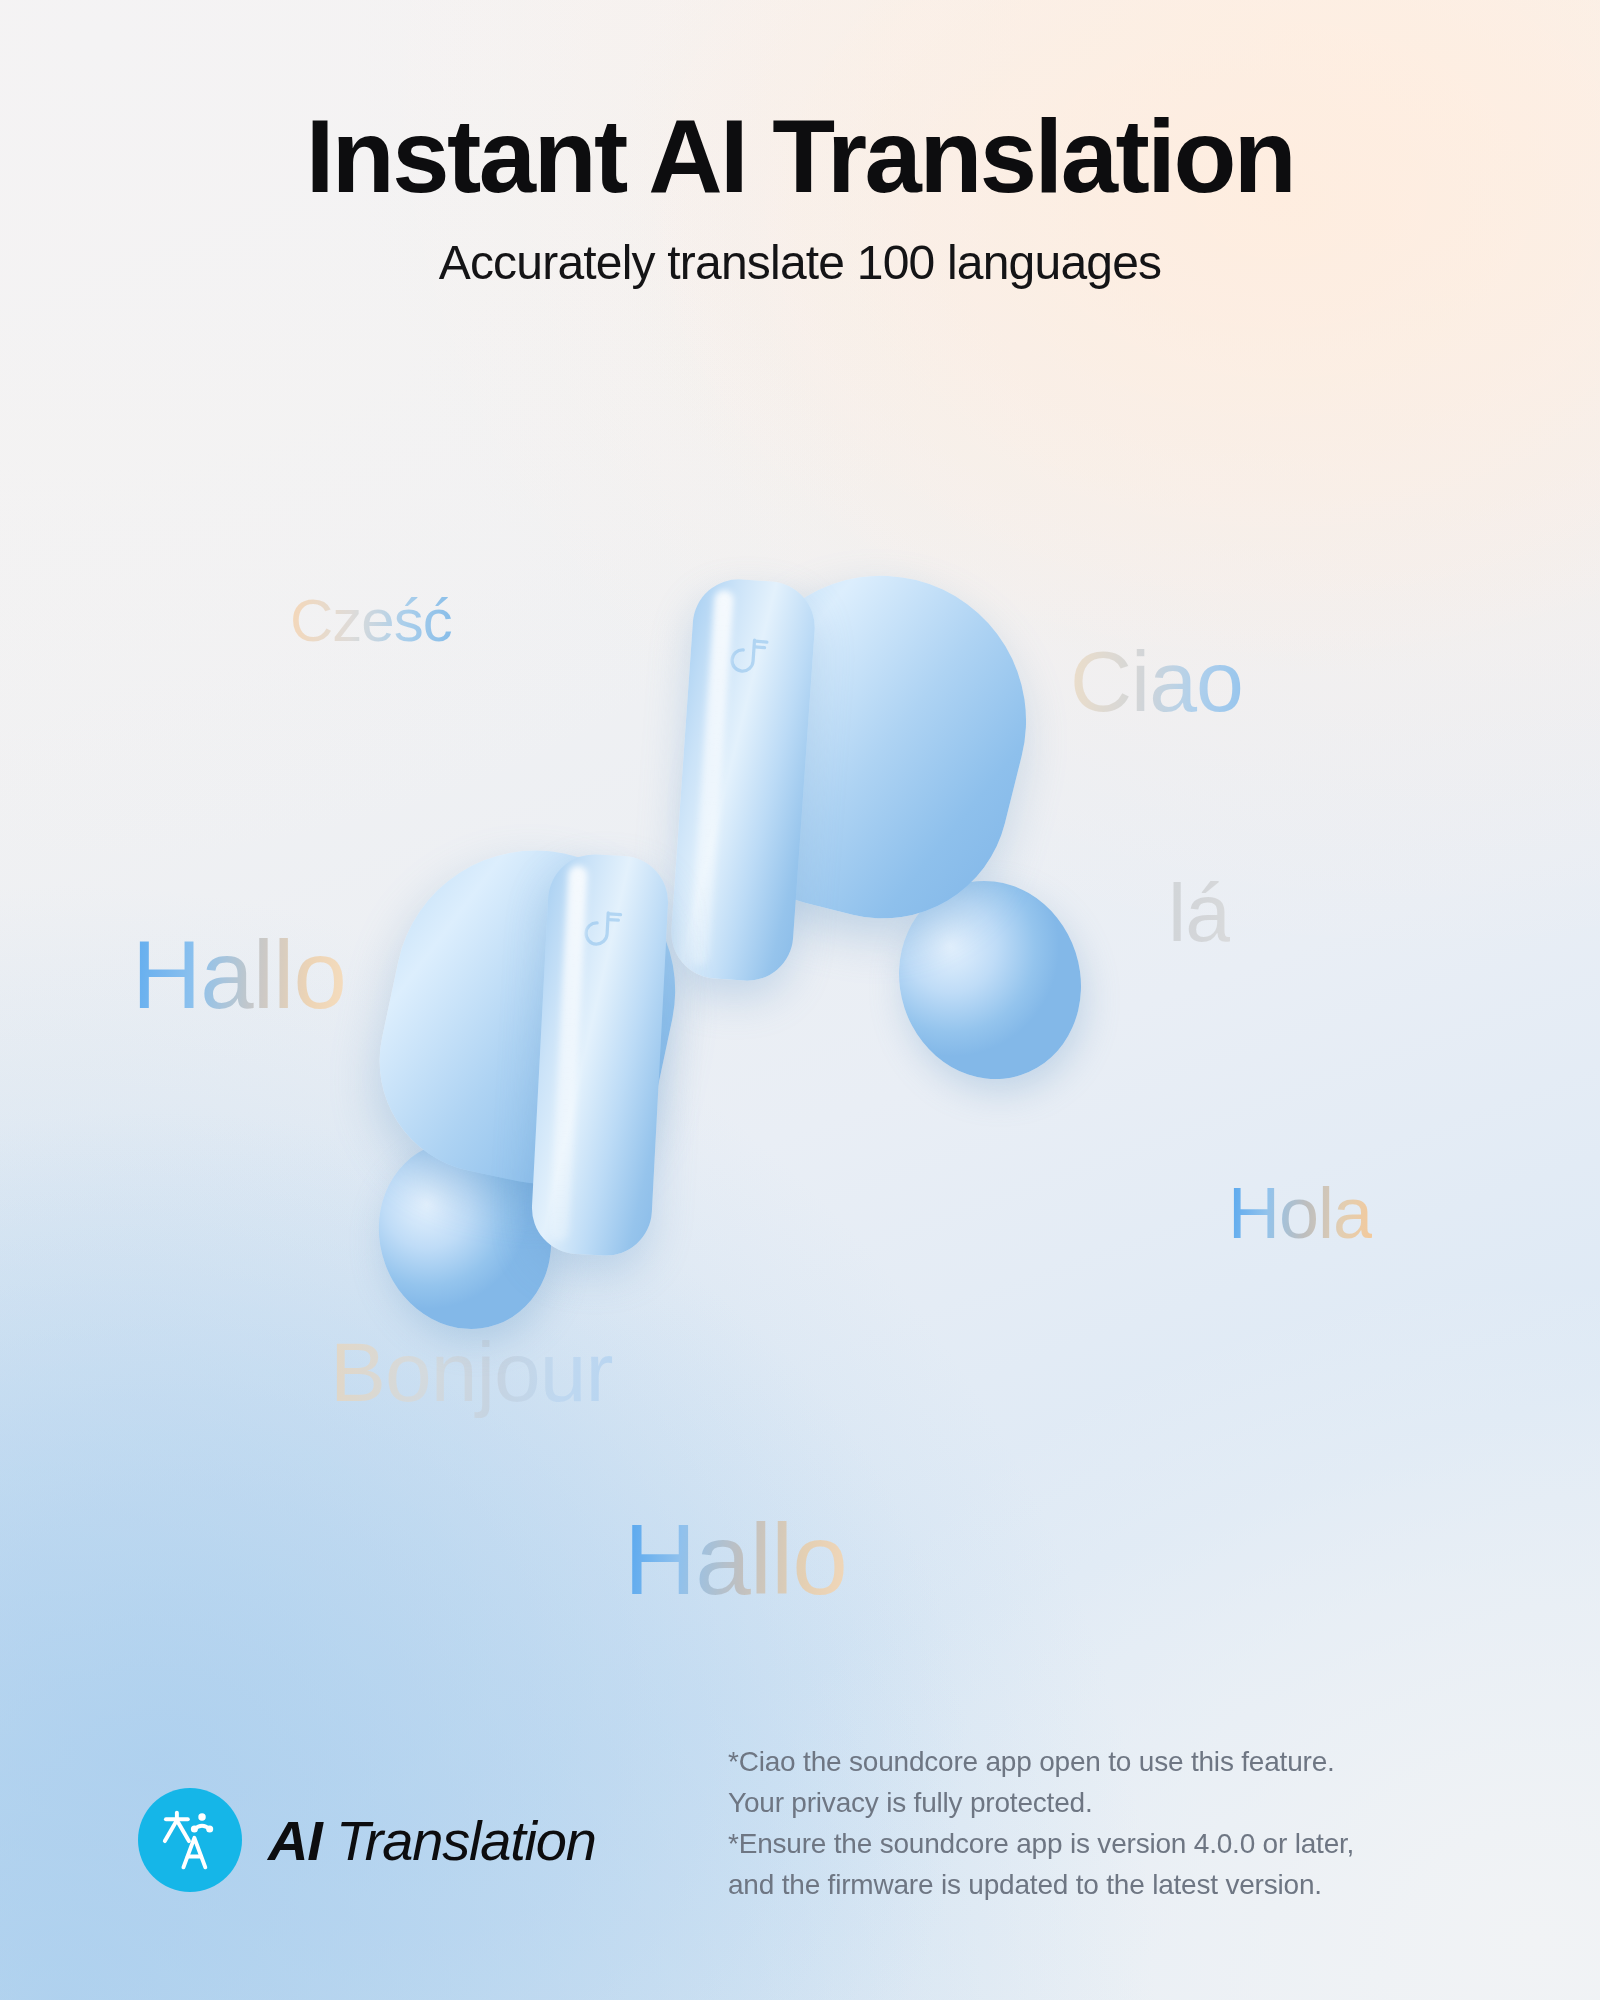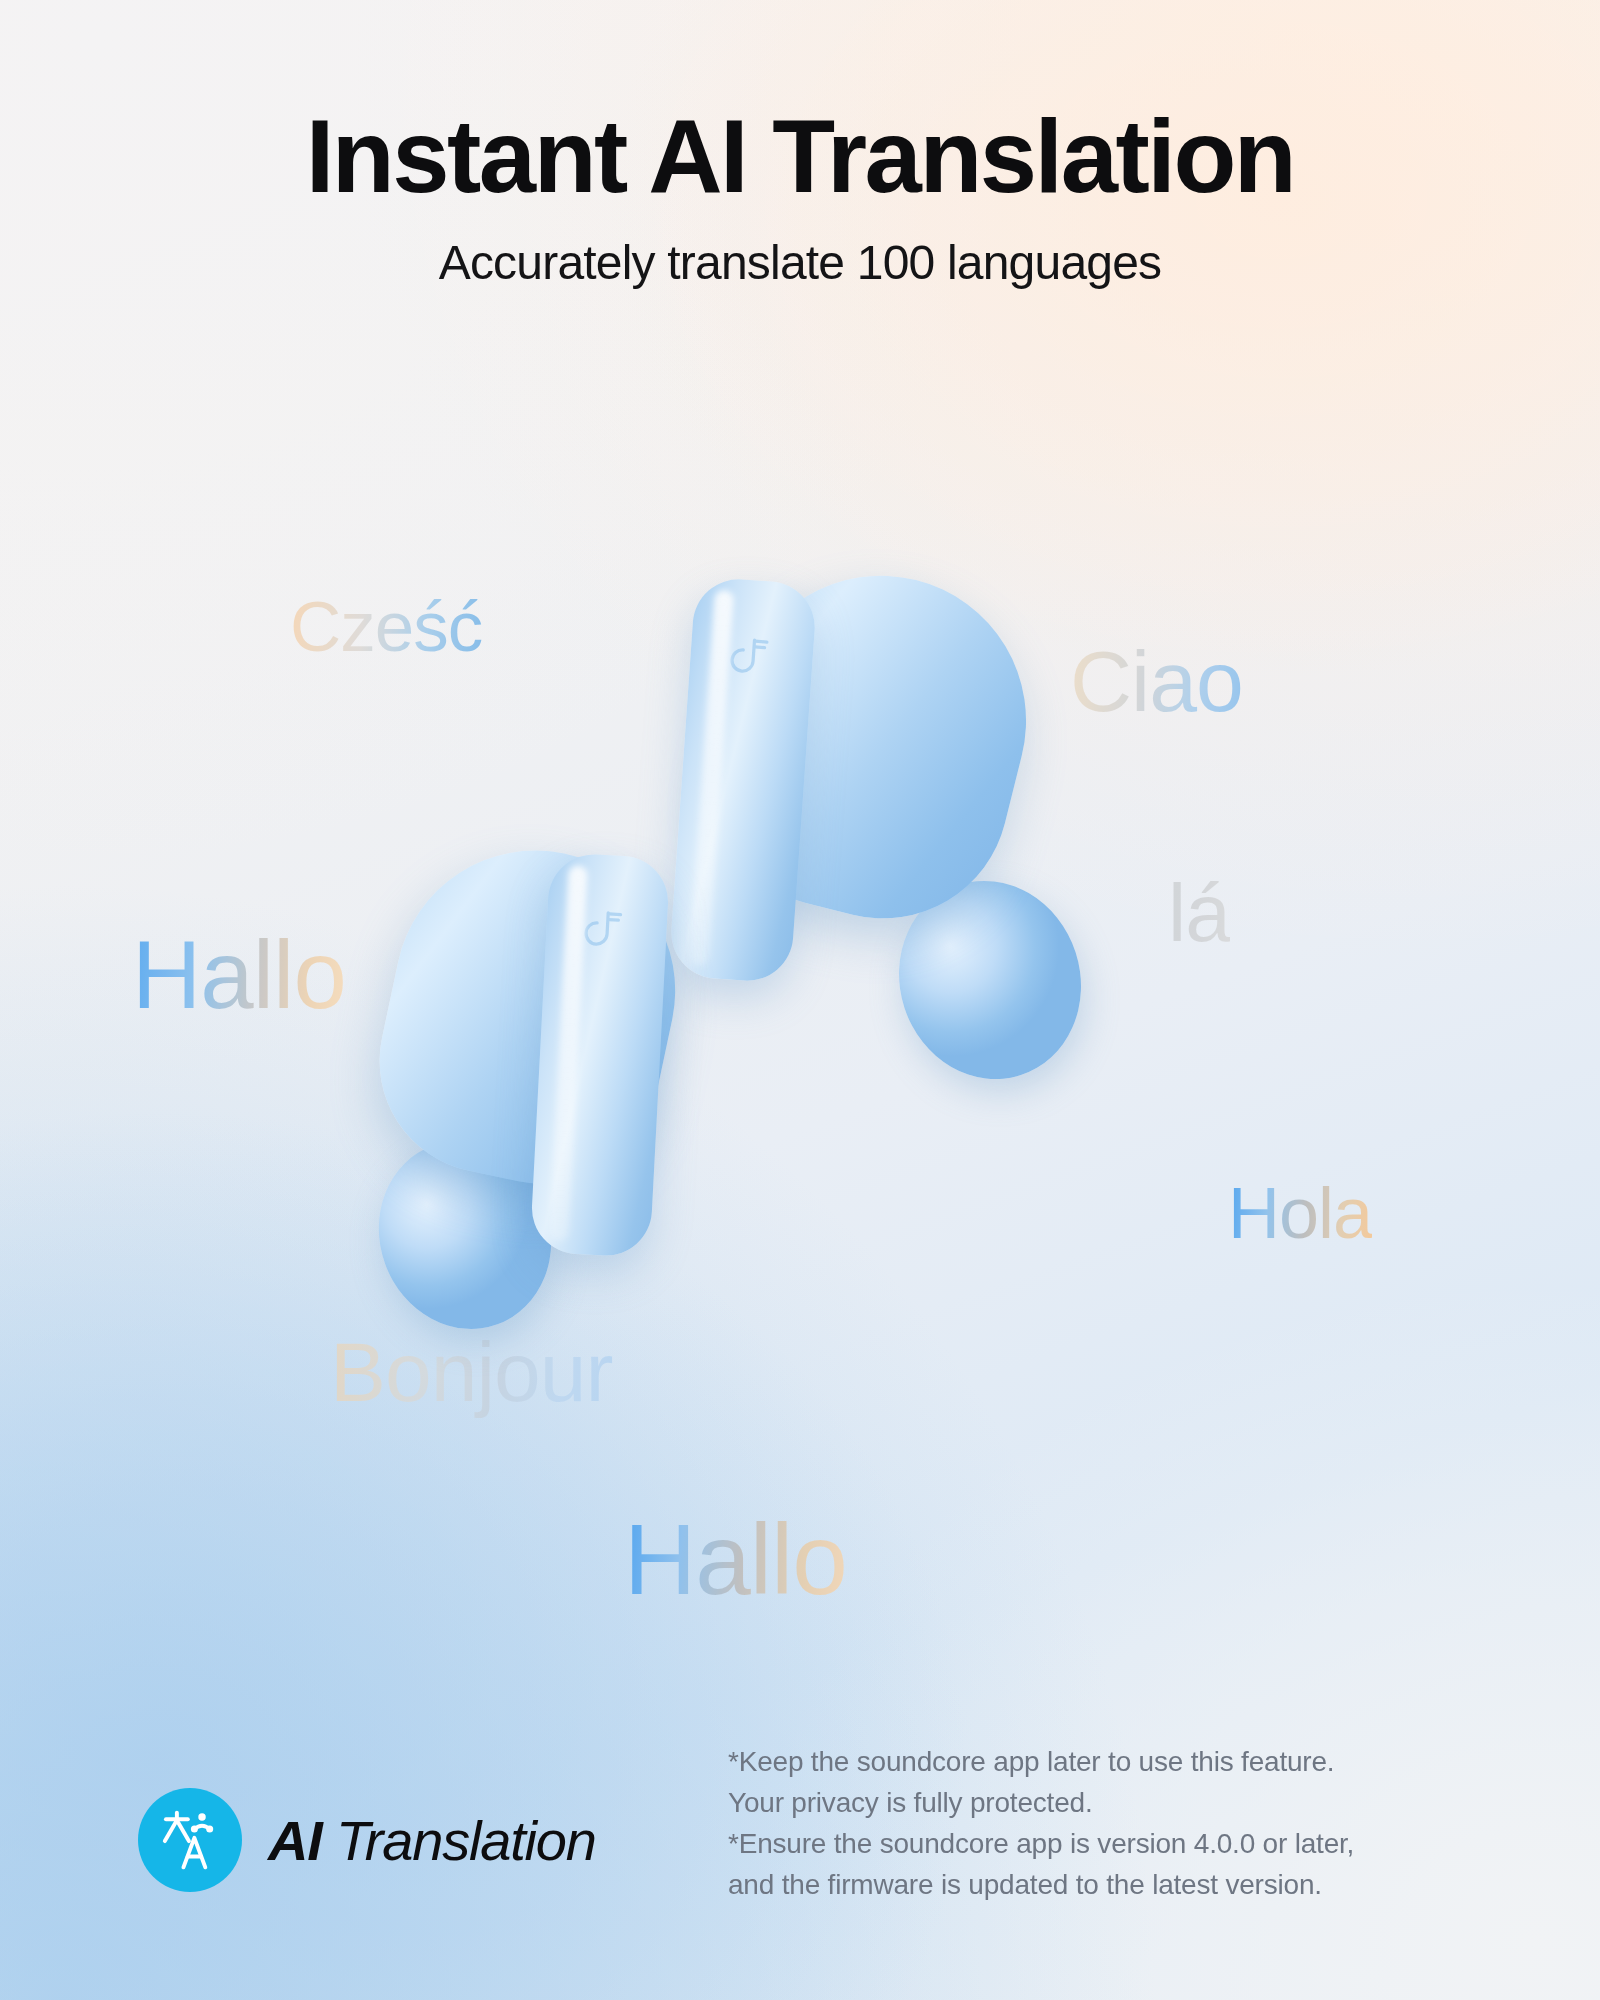--- a/index.html
+++ b/index.html
@@ -58,21 +58,21 @@
     font-weight:400;
     letter-spacing:-1px;
     white-space:nowrap;
     -webkit-background-clip:text;
     background-clip:text;
     color:transparent;
     -webkit-text-fill-color:transparent;
     user-select:none;
   }
   .w-czesc {
-    left:290px; top:586px; font-size:71px;
+    left:290px; top:586px; font-size:60px;
     background-image:linear-gradient(95deg,#f6d3ae 0%,#dcd8d4 38%,#9ec9ea 70%,#74b4e8 100%);
     opacity:.85;
   }
   .w-ciao {
     left:1046px; top:632px; font-size:86px;
     background-image:linear-gradient(95deg,#eddcc6 0%,#cfd3d6 42%,#a9cdec 72%,#8cc0ed 100%);
     opacity:.9;
     margin-left:24px;
   }
   .w-hallo {
@@ -243,19 +243,19 @@
         <path d="M26 57 L36 30 L46 57" stroke="#ffffff" stroke-width="3.6" stroke-linecap="round" stroke-linejoin="round" fill="none"></path>
         <path d="M30 47 H42" stroke="#ffffff" stroke-width="3.6" stroke-linecap="round" fill="none"></path>
       </svg>
     </div>
     <div class="badge-text">
       <span class="ai">AI</span><span>&nbsp;</span><span class="tr">Translation</span>
     </div>
   </div>
 
   <div class="disclaimer">
-    <p>*Keep the soundcore app later to use this feature.</p>
+    <p>*Ciao the soundcore app open to use this feature.</p>
     <p>Your privacy is fully protected.</p>
     <p>*Ensure the soundcore app is version 4.0.0 or later,</p>
     <p>and the firmware is updated to the latest version.</p>
   </div>
 
 </div>
 
 </body></html>

